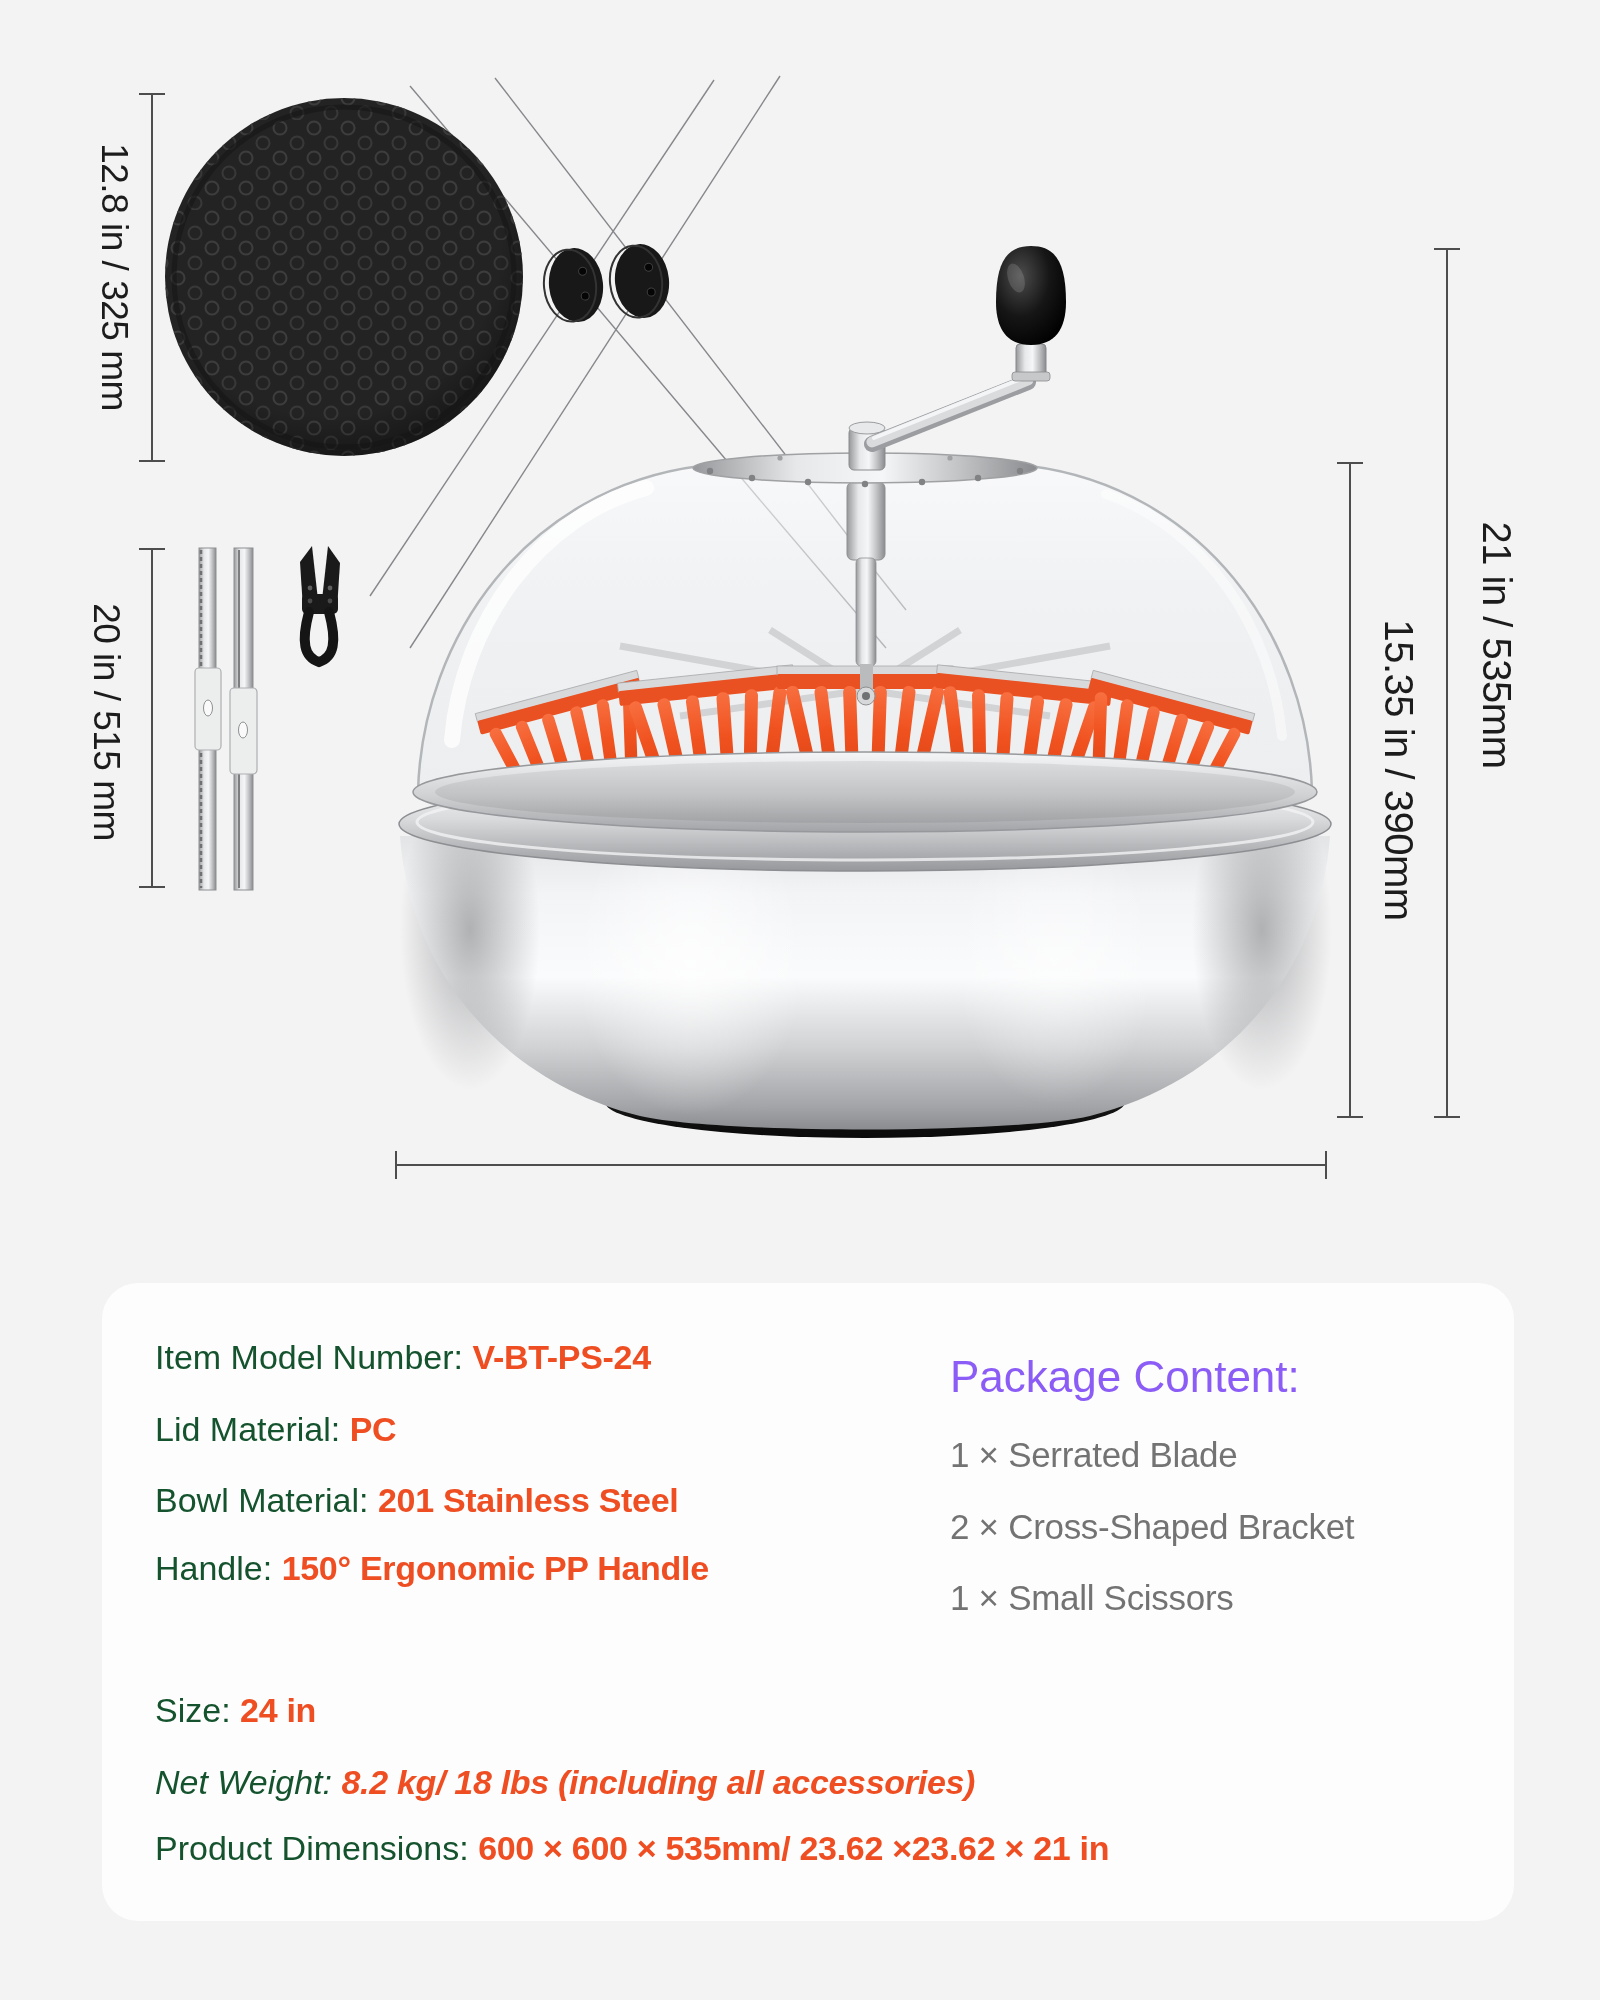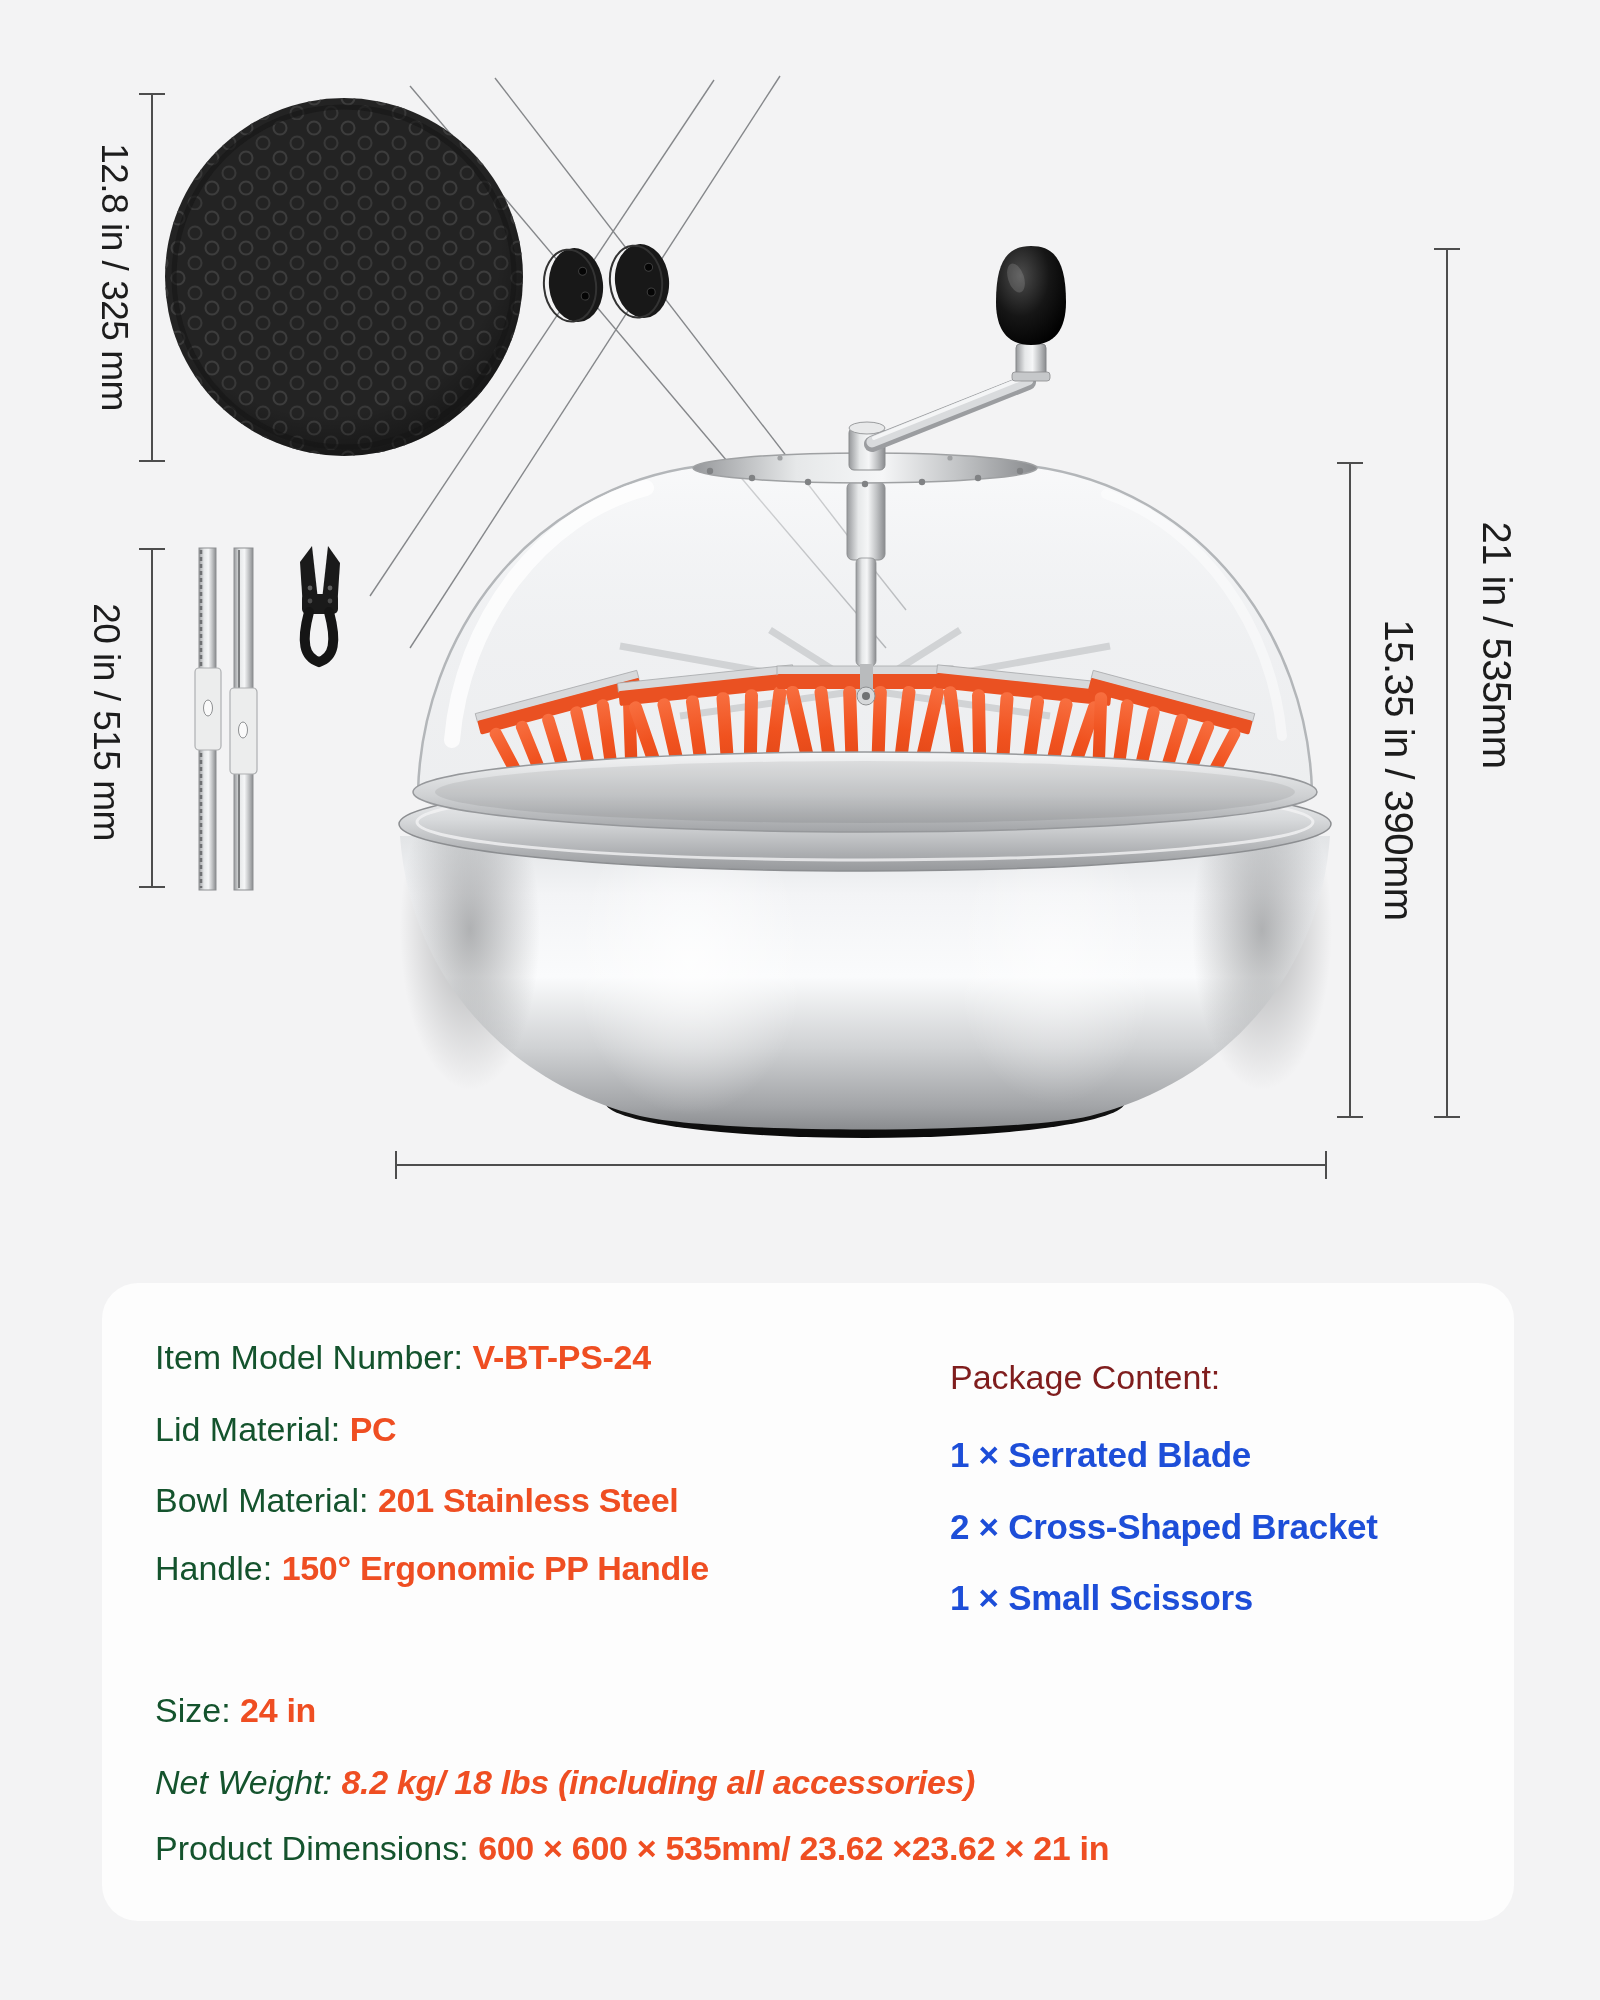--- a/index.html
+++ b/index.html
@@ -22,23 +22,23 @@
           font-size:37px;letter-spacing:-.5px;color:#1c1c1c;}
   .vlabel.big{font-size:40px;}
   .hlabel{position:absolute;white-space:nowrap;transform:translate(-50%,-50%);
           font-size:40px;letter-spacing:-.5px;color:#1c1c1c;}
   
   .card{position:absolute;left:102px;top:1283px;width:1412px;height:638px;
         background:#fdfdfd;border-radius:36px;}
   .spec-row{position:absolute;white-space:nowrap;font-size:34px;line-height:48px;}
   .spec-row .lbl{color:#14532d;}
   .spec-row .val{color:#ef4e22;font-weight:700;letter-spacing:-.3px;}
-  .pkg-head{position:absolute;white-space:nowrap;font-size:34px;line-height:48px;color:#7f1d1d;text-align:center;}
+  .pkg-head{position:absolute;white-space:nowrap;font-size:44px;line-height:48px;color:#8b5cf6;text-align:center;}
   .pkg-item{position:absolute;white-space:nowrap;font-size:35px;line-height:48px;
-            color:#1d4ed8;font-weight:700;letter-spacing:-.3px;}
+            color:#737373;font-weight:400;letter-spacing:-.3px;}
 </style>
 </head>
 <body>
 
 <div id="canvas">
 
   <svg id="product-svg" width="1600" height="1260" viewBox="0 0 1600 1260">
     <defs>
       <pattern id="padDots" patternUnits="userSpaceOnUse" width="34" height="30">
         <circle cx="8" cy="8" r="6.5" fill="none" stroke="#3d3d3d" stroke-width="2"></circle>

